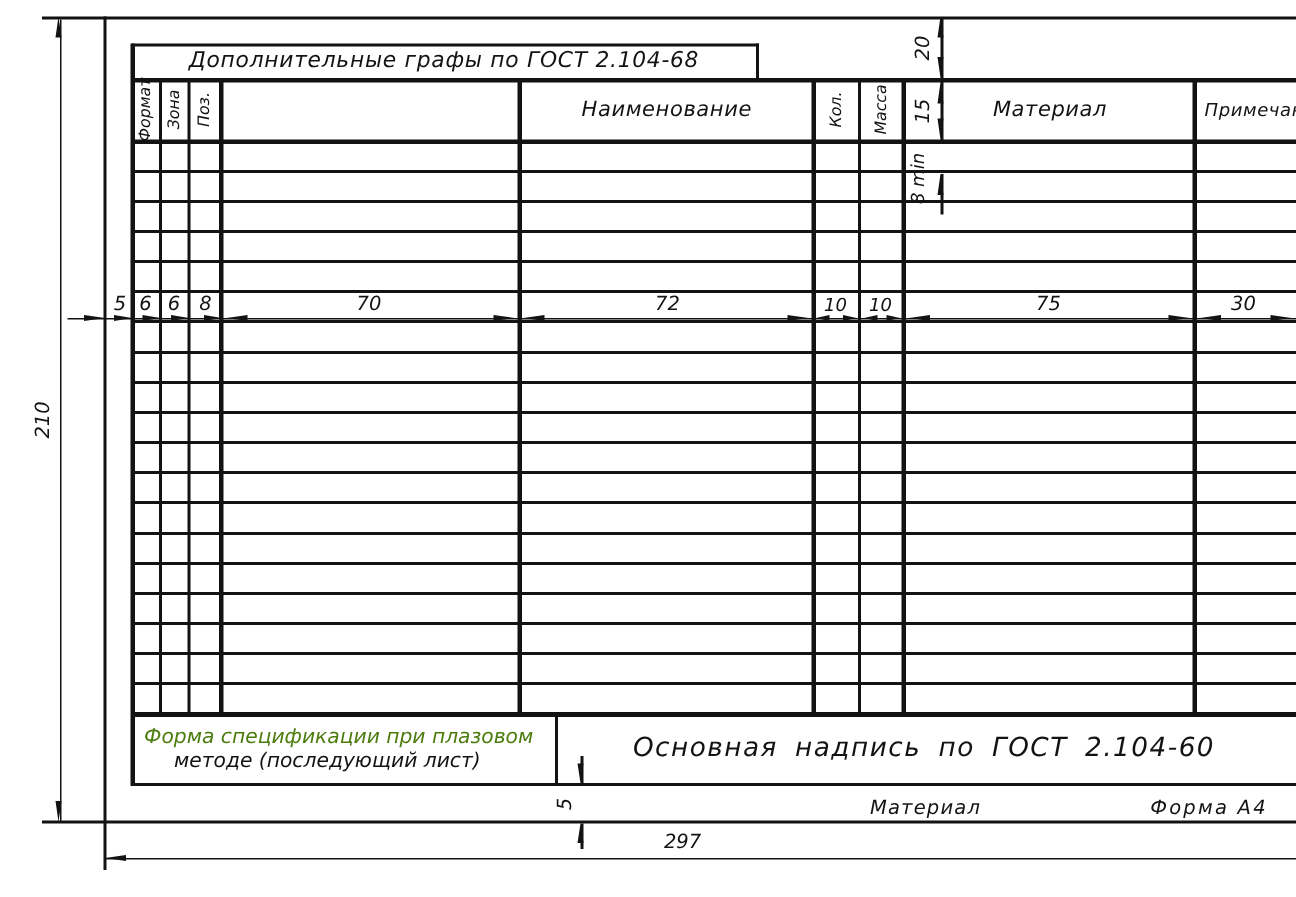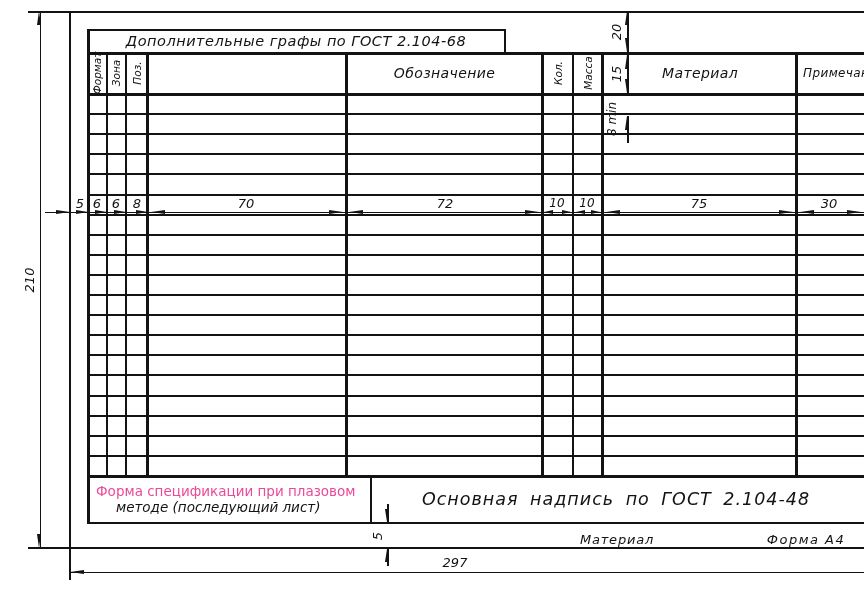--- a/index.html
+++ b/index.html
@@ -38,21 +38,21 @@
   [data-name="dim-w-kol"]{left:557px;top:203px;font-size:12px;}
   [data-name="dim-w-massa"]{left:587px;top:203px;font-size:12px;}
   [data-name="dim-w-material"]{left:699px;top:203px;}
   [data-name="dim-w-primechanie"]{left:829px;top:203px;}
   [data-name="dim-top-offset"]{left:616px;top:32px;}
   [data-name="dim-header-height"]{left:616px;top:74px;}
   [data-name="dim-row-height"]{left:612px;top:119px;font-size:12px;}
   [data-name="dim-sheet-height"]{left:29px;top:280px;}
   [data-name="dim-sheet-width"]{left:455px;top:562px;}
   [data-name="dim-bottom-margin"]{left:377px;top:536px;}
-  [data-name="spec-note-line1"]{position:absolute;left:96px;top:483px;font-size:13.5px;color:#ec4899;white-space:nowrap;}
+  [data-name="spec-note-line1"]{position:absolute;left:96px;top:483px;font-style:italic;font-size:13.5px;color:#4d7c0f;white-space:nowrap;}
   [data-name="spec-note-line2"]{position:absolute;left:96px;top:499px;font-style:italic;font-size:13.5px;color:#131313;white-space:nowrap;margin-left:20px;}
   [data-name="caption-label"]{left:616px;top:500px;font-size:17.5px;letter-spacing:1px;word-spacing:5px;}
   [data-name="kopiroval-label"]{left:617px;top:539px;font-size:13px;letter-spacing:.8px;}
   [data-name="format-label"]{left:806px;top:539px;font-size:13px;letter-spacing:1.5px;}
 </style>
 </head>
 <body>
 
 <div id="sheet" data-name="drawing-sheet">
 
@@ -64,21 +64,21 @@
   <div class="cell" data-name="col-header-format">
       <span class="hdr-small" data-name="col-header-format-label">Формат</span>
     </div>
   <div class="cell" data-name="col-header-zona">
       <span class="hdr-small" data-name="col-header-zona-label">Зона</span>
     </div>
   <div class="cell" data-name="col-header-poz">
       <span class="hdr-small" data-name="col-header-poz-label">Поз.</span>
     </div>
   <div class="cell" data-name="col-header-naimenovanie">
-      <span class="hdr" data-name="col-header-naimenovanie-label">Обозначение</span>
+      <span class="hdr" data-name="col-header-naimenovanie-label">Наименование</span>
     </div>
   <div class="cell" data-name="col-header-kol">
       <span class="hdr-small" data-name="col-header-kol-label">Кол.</span>
     </div>
   <div class="cell" data-name="col-header-massa">
       <span class="hdr-small" data-name="col-header-massa-label">Масса</span>
     </div>
   <div class="cell" data-name="col-header-material">
       <span class="hdr" data-name="col-header-material-label">Материал</span>
     </div>
@@ -99,21 +99,21 @@
   <div class="lbl rot" data-name="dim-top-offset">20</div>
   <div class="lbl rot" data-name="dim-header-height">15</div>
   <div class="lbl rot" data-name="dim-row-height">8 min</div>
   <div class="lbl rot" data-name="dim-sheet-height">210</div>
   <div class="lbl" data-name="dim-sheet-width">297</div>
   <div class="lbl rot" data-name="dim-bottom-margin">5</div>
 
   <div data-name="spec-note-line1">Форма  спецификации  при плазовом</div>
   <div data-name="spec-note-line2">методе  (последующий  лист)</div>
 
-  <div class="lbl" data-name="caption-label">Основная  надпись  по ГОСТ 2.104-48</div>
+  <div class="lbl" data-name="caption-label">Основная  надпись  по ГОСТ 2.104-60</div>
   <div class="lbl" data-name="kopiroval-label">Материал</div>
   <div class="lbl" data-name="format-label">Форма  А4</div>
 
 <div class="ln" data-name="line" style="left: 28px; top: 11px; width: 836px; height: 1.5px; background: rgb(19, 19, 19);"></div>
     <div class="ln" data-name="line" style="left: 69px; top: 11px; width: 1.6px; height: 569px; background: rgb(19, 19, 19);"></div>
     <div class="ln" data-name="line" style="left: 28px; top: 547px; width: 836px; height: 1.6px; background: rgb(19, 19, 19);"></div>
     <div class="ln" data-name="line" style="left: 40px; top: 13px; width: 1.2px; height: 535px; background: rgb(19, 19, 19);"></div>
     <div class="ln" data-name="line" style="left: 70px; top: 572px; width: 794px; height: 1.2px; background: rgb(19, 19, 19);"></div>
     <div class="ln" data-name="line" style="left: 45px; top: 212px; width: 819px; height: 1.2px; background: rgb(19, 19, 19);"></div>
     <div class="ln" data-name="line" style="left: 627.4px; top: 12px; width: 1.2px; height: 41px; background: rgb(19, 19, 19);"></div>

